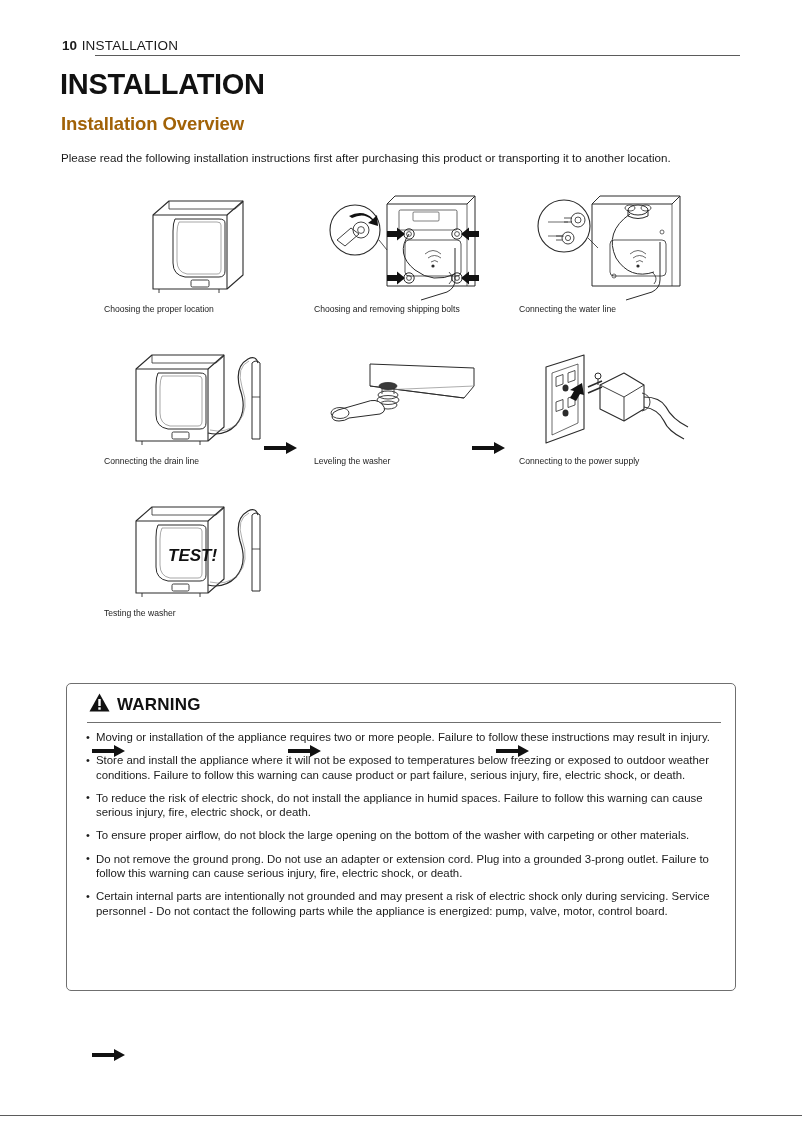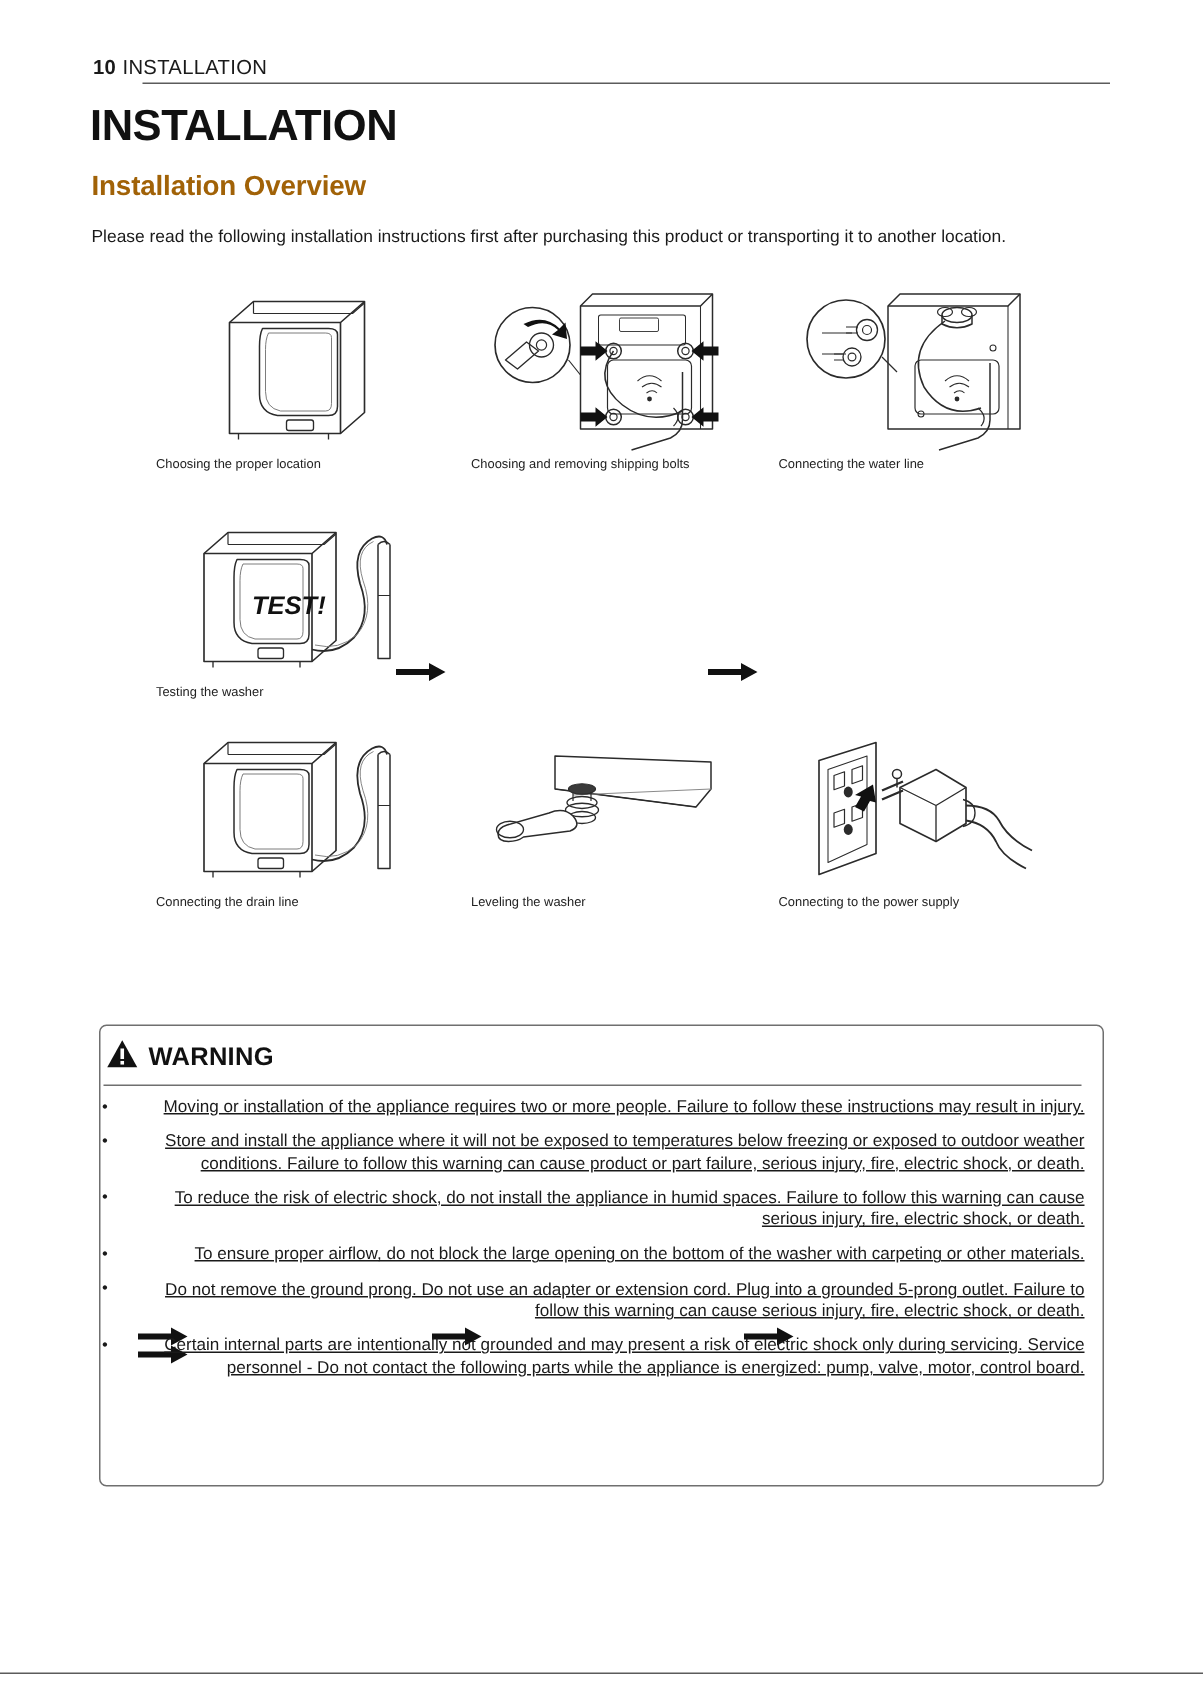--- a/index.html
+++ b/index.html
@@ -122,22 +122,21 @@
   
   .warning-box {
     position: absolute;
     left: 66px;
     top: 683px;
     width: 670px;
     min-height: 308px;
     border: 1px solid #6f6f6f;
     border-radius: 5px;
     box-sizing: border-box;
-    padding: 9px 12px 12px 0;
-    text-align: right;
+    padding: 9px 12px 12px 18px;
   }
   .warning-head {
     display: flex;
     align-items: center;
     gap: 7px;
     padding-left: 4px;
   }
   .warning-head .wtitle {
     font-size: 17px;
     font-weight: bold;
@@ -154,21 +153,20 @@
     padding: 0;
     list-style: none;
   }
   ul.warn-list li {
     position: relative;
     padding-left: 11px;
     margin-bottom: 8.5px;
     font-size: 11.4px;
     line-height: 14.6px;
     color: #1a1a1a;
-    text-decoration: underline;
   }
   ul.warn-list li:last-child { margin-bottom: 15px; }
   ul.warn-list li::before {
     content: "\2022";
     position: absolute;
     left: 1px;
     top: -0.5px;
     font-size: 11px;
     color: #1a1a1a;
   }
@@ -313,20 +311,123 @@
               <ellipse cx="44" cy="32" rx="7" ry="7" stroke-width="0.9"></ellipse>
               <ellipse cx="44" cy="32" rx="3" ry="3" stroke-width="0.8"></ellipse>
               <path d="M30 30 L38 30 M30 34 L38 34" stroke-width="0.8"></path>
               <ellipse cx="34" cy="50" rx="6" ry="6" stroke-width="0.9"></ellipse>
               <ellipse cx="34" cy="50" rx="2.6" ry="2.6" stroke-width="0.8"></ellipse>
               <path d="M22 48 L28 48 M22 52 L28 52" stroke-width="0.8"></path>
             </g>
           </svg>
         </div>
         <div class="caption">Connecting the water line</div>
+      </div>
+    </div>
+
+    <div class="flow-row">
+
+      <div class="arrow" style="left:92px; top:406px;">
+        <svg width="34" height="14" viewBox="0 0 34 14">
+          <path d="M0 5 L22 5 L22 1 L33 7 L22 13 L22 9 L0 9 Z" fill="#111"></path>
+        </svg>
+      </div>
+
+      <div class="flow-cell c1">
+        <div class="art">
+          <svg width="150" height="112" viewBox="0 0 150 112">
+            <g fill="none" stroke="#2b2b2b" stroke-width="1.1" stroke-linejoin="round">
+              <path d="M12 28 L28 14 L100 14 L100 86 L84 100 L12 100 Z" fill="#fff"></path>
+              <path d="M12 28 L84 28 L100 14"></path>
+              <path d="M84 28 L84 100"></path>
+              <path d="M28 14 L28 22 M28 22 L92 22 L100 15" stroke-width="0.8"></path>
+              <path d="M34 32 Q32 36 32 44 L32 74 Q32 86 44 88 L76 88 Q82 88 82 82 L82 36 Q82 32 76 32 Z" fill="#fff" stroke-width="1"></path>
+              <path d="M38 35 Q36 39 36 46 L36 72 Q36 83 46 85 L74 85 Q78 85 78 80 L78 38 Q78 35 74 35 Z" stroke-width="0.6" stroke="#6d6d6d"></path>
+              <rect x="48" y="91" width="17" height="7" rx="1.5" stroke-width="0.9"></rect>
+              <path d="M18 100 L18 104 M76 100 L76 104" stroke-width="0.9"></path>
+
+              <path d="M128 22 L128 98 L136 98 L136 22" stroke-width="1"></path>
+              <path d="M128 22 q4 -4 8 0" stroke-width="1"></path>
+              <path d="M128 56 L136 56" stroke-width="0.8"></path>
+
+              <path d="M84 92 Q100 96 112 84 Q124 70 116 48 Q110 26 124 18 Q132 14 134 22" stroke-width="1.2"></path>
+              <path d="M86 89 Q102 93 114 82 Q126 68 118 46 Q112 26 125 20" stroke-width="0.6" stroke="#777"></path>
+            </g>
+          </svg>
+        </div>
+        <div class="caption">Connecting the drain line</div>
+      </div>
+
+      <div class="arrow" style="left:288px; top:406px;">
+        <svg width="34" height="14" viewBox="0 0 34 14">
+          <path d="M0 5 L22 5 L22 1 L33 7 L22 13 L22 9 L0 9 Z" fill="#111"></path>
+        </svg>
+      </div>
+
+      <div class="flow-cell c2">
+        <div class="art">
+          <svg width="170" height="110" viewBox="0 0 170 110">
+            <g fill="none" stroke="#2b2b2b" stroke-width="1" stroke-linejoin="round">
+
+              <path d="M46 22 L46 44 L140 56 L150 44 L150 26 Z" fill="#fff" stroke-width="1"></path>
+              <path d="M46 44 L140 56" stroke-width="0.8"></path>
+              <path d="M58 48 L150 44" stroke-width="0.7" stroke="#8a8a8a"></path>
+
+              <ellipse cx="64" cy="44" rx="9" ry="3.5" fill="#3a3a3a" stroke="#2b2b2b" stroke-width="0.8"></ellipse>
+              <path d="M58 46 L58 52 M70 46 L70 52" stroke-width="0.8"></path>
+              <ellipse cx="64" cy="53" rx="10" ry="4" stroke-width="0.9"></ellipse>
+              <ellipse cx="64" cy="58" rx="11" ry="4.5" stroke-width="0.9"></ellipse>
+              <ellipse cx="64" cy="63" rx="9" ry="4" stroke-width="0.9"></ellipse>
+
+              <path d="M58 62 q-6 -6 -16 -2 L14 68 q-6 2 -6 6 q0 5 7 5 q6 0 10 -3 L56 72 q8 -3 2 -10 Z" fill="#fff" stroke-width="1"></path>
+              <ellipse cx="16" cy="71" rx="9" ry="5.5" stroke-width="0.9"></ellipse>
+            </g>
+          </svg>
+        </div>
+        <div class="caption">Leveling the washer</div>
+      </div>
+
+      <div class="arrow" style="left:496px; top:406px;">
+        <svg width="34" height="14" viewBox="0 0 34 14">
+          <path d="M0 5 L22 5 L22 1 L33 7 L22 13 L22 9 L0 9 Z" fill="#111"></path>
+        </svg>
+      </div>
+
+      <div class="flow-cell c3">
+        <div class="art">
+          <svg width="165" height="108" viewBox="0 0 165 108">
+            <g fill="none" stroke="#2b2b2b" stroke-width="1" stroke-linejoin="round">
+
+              <path d="M14 24 L52 12 L52 86 L14 100 Z" fill="#fff" stroke-width="1.1"></path>
+              <path d="M20 30 L46 21 L46 80 L20 92 Z" stroke-width="0.7"></path>
+
+              <path d="M24 34 L31 31.5 L31 41 L24 43.5 Z" fill="#fff" stroke-width="0.8"></path>
+              <path d="M36 30 L43 27.5 L43 37 L36 39.5 Z" fill="#fff" stroke-width="0.8"></path>
+              <ellipse cx="33.5" cy="45" rx="3" ry="3.6" fill="#2b2b2b" stroke="none"></ellipse>
+
+              <path d="M24 59 L31 56.5 L31 66 L24 68.5 Z" fill="#fff" stroke-width="0.8"></path>
+              <path d="M36 55 L43 52.5 L43 62 L36 64.5 Z" fill="#fff" stroke-width="0.8"></path>
+              <ellipse cx="33.5" cy="70" rx="3" ry="3.6" fill="#2b2b2b" stroke="none"></ellipse>
+
+              <path d="M68 42 L92 30 L112 42 L112 66 L92 78 L68 66 Z" fill="#fff" stroke-width="1.1"></path>
+              <path d="M68 42 L92 54 L112 42 M92 54 L92 78" stroke-width="0.9"></path>
+
+              <path d="M56 44 L70 38 M56 50 L70 44" stroke-width="1.6"></path>
+              <circle cx="66" cy="33" r="3" stroke-width="1"></circle>
+              <path d="M66 36 L66 42" stroke-width="1"></path>
+
+              <path d="M112 54 Q128 54 134 64 Q140 76 156 84" stroke-width="1.2"></path>
+              <path d="M112 64 Q126 66 132 78 Q136 88 152 96" stroke-width="1.2"></path>
+              <path d="M110 50 q8 2 8 9 q0 7 -8 9" stroke-width="0.9"></path>
+            </g>
+
+            <path d="M50 40 l-12 7 l4 1 l-4 7 l6 3 l4 -7 l4 1 Z" fill="#111"></path>
+          </svg>
+        </div>
+        <div class="caption">Connecting to the power supply</div>
       </div>
     </div>
 
     <div class="flow-row" style="height:140px;">
 
       <div class="arrow" style="left:92px; top:558px;">
         <svg width="34" height="14" viewBox="0 0 34 14">
           <path d="M0 5 L22 5 L22 1 L33 7 L22 13 L22 9 L0 9 Z" fill="#111"></path>
         </svg>
       </div>
@@ -348,141 +449,38 @@
               <path d="M128 56 L136 56" stroke-width="0.8"></path>
               <path d="M84 92 Q100 96 112 84 Q124 70 116 48 Q110 26 124 18 Q132 14 134 22" stroke-width="1.2"></path>
               <path d="M86 89 Q102 93 114 82 Q126 68 118 46 Q112 26 125 20" stroke-width="0.6" stroke="#777"></path>
             </g>
             <text class="test-label" x="44" y="68" fill="#111">TEST!</text>
           </svg>
         </div>
         <div class="caption">Testing the washer</div>
       </div>
     </div>
-
-    <div class="flow-row">
-
-      <div class="arrow" style="left:92px; top:406px;">
-        <svg width="34" height="14" viewBox="0 0 34 14">
-          <path d="M0 5 L22 5 L22 1 L33 7 L22 13 L22 9 L0 9 Z" fill="#111"></path>
-        </svg>
-      </div>
-
-      <div class="flow-cell c1">
-        <div class="art">
-          <svg width="150" height="112" viewBox="0 0 150 112">
-            <g fill="none" stroke="#2b2b2b" stroke-width="1.1" stroke-linejoin="round">
-              <path d="M12 28 L28 14 L100 14 L100 86 L84 100 L12 100 Z" fill="#fff"></path>
-              <path d="M12 28 L84 28 L100 14"></path>
-              <path d="M84 28 L84 100"></path>
-              <path d="M28 14 L28 22 M28 22 L92 22 L100 15" stroke-width="0.8"></path>
-              <path d="M34 32 Q32 36 32 44 L32 74 Q32 86 44 88 L76 88 Q82 88 82 82 L82 36 Q82 32 76 32 Z" fill="#fff" stroke-width="1"></path>
-              <path d="M38 35 Q36 39 36 46 L36 72 Q36 83 46 85 L74 85 Q78 85 78 80 L78 38 Q78 35 74 35 Z" stroke-width="0.6" stroke="#6d6d6d"></path>
-              <rect x="48" y="91" width="17" height="7" rx="1.5" stroke-width="0.9"></rect>
-              <path d="M18 100 L18 104 M76 100 L76 104" stroke-width="0.9"></path>
-
-              <path d="M128 22 L128 98 L136 98 L136 22" stroke-width="1"></path>
-              <path d="M128 22 q4 -4 8 0" stroke-width="1"></path>
-              <path d="M128 56 L136 56" stroke-width="0.8"></path>
-
-              <path d="M84 92 Q100 96 112 84 Q124 70 116 48 Q110 26 124 18 Q132 14 134 22" stroke-width="1.2"></path>
-              <path d="M86 89 Q102 93 114 82 Q126 68 118 46 Q112 26 125 20" stroke-width="0.6" stroke="#777"></path>
-            </g>
-          </svg>
-        </div>
-        <div class="caption">Connecting the drain line</div>
-      </div>
-
-      <div class="arrow" style="left:288px; top:406px;">
-        <svg width="34" height="14" viewBox="0 0 34 14">
-          <path d="M0 5 L22 5 L22 1 L33 7 L22 13 L22 9 L0 9 Z" fill="#111"></path>
-        </svg>
-      </div>
-
-      <div class="flow-cell c2">
-        <div class="art">
-          <svg width="170" height="110" viewBox="0 0 170 110">
-            <g fill="none" stroke="#2b2b2b" stroke-width="1" stroke-linejoin="round">
-
-              <path d="M46 22 L46 44 L140 56 L150 44 L150 26 Z" fill="#fff" stroke-width="1"></path>
-              <path d="M46 44 L140 56" stroke-width="0.8"></path>
-              <path d="M58 48 L150 44" stroke-width="0.7" stroke="#8a8a8a"></path>
-
-              <ellipse cx="64" cy="44" rx="9" ry="3.5" fill="#3a3a3a" stroke="#2b2b2b" stroke-width="0.8"></ellipse>
-              <path d="M58 46 L58 52 M70 46 L70 52" stroke-width="0.8"></path>
-              <ellipse cx="64" cy="53" rx="10" ry="4" stroke-width="0.9"></ellipse>
-              <ellipse cx="64" cy="58" rx="11" ry="4.5" stroke-width="0.9"></ellipse>
-              <ellipse cx="64" cy="63" rx="9" ry="4" stroke-width="0.9"></ellipse>
-
-              <path d="M58 62 q-6 -6 -16 -2 L14 68 q-6 2 -6 6 q0 5 7 5 q6 0 10 -3 L56 72 q8 -3 2 -10 Z" fill="#fff" stroke-width="1"></path>
-              <ellipse cx="16" cy="71" rx="9" ry="5.5" stroke-width="0.9"></ellipse>
-            </g>
-          </svg>
-        </div>
-        <div class="caption">Leveling the washer</div>
-      </div>
-
-      <div class="arrow" style="left:496px; top:406px;">
-        <svg width="34" height="14" viewBox="0 0 34 14">
-          <path d="M0 5 L22 5 L22 1 L33 7 L22 13 L22 9 L0 9 Z" fill="#111"></path>
-        </svg>
-      </div>
-
-      <div class="flow-cell c3">
-        <div class="art">
-          <svg width="165" height="108" viewBox="0 0 165 108">
-            <g fill="none" stroke="#2b2b2b" stroke-width="1" stroke-linejoin="round">
-
-              <path d="M14 24 L52 12 L52 86 L14 100 Z" fill="#fff" stroke-width="1.1"></path>
-              <path d="M20 30 L46 21 L46 80 L20 92 Z" stroke-width="0.7"></path>
-
-              <path d="M24 34 L31 31.5 L31 41 L24 43.5 Z" fill="#fff" stroke-width="0.8"></path>
-              <path d="M36 30 L43 27.5 L43 37 L36 39.5 Z" fill="#fff" stroke-width="0.8"></path>
-              <ellipse cx="33.5" cy="45" rx="3" ry="3.6" fill="#2b2b2b" stroke="none"></ellipse>
-
-              <path d="M24 59 L31 56.5 L31 66 L24 68.5 Z" fill="#fff" stroke-width="0.8"></path>
-              <path d="M36 55 L43 52.5 L43 62 L36 64.5 Z" fill="#fff" stroke-width="0.8"></path>
-              <ellipse cx="33.5" cy="70" rx="3" ry="3.6" fill="#2b2b2b" stroke="none"></ellipse>
-
-              <path d="M68 42 L92 30 L112 42 L112 66 L92 78 L68 66 Z" fill="#fff" stroke-width="1.1"></path>
-              <path d="M68 42 L92 54 L112 42 M92 54 L92 78" stroke-width="0.9"></path>
-
-              <path d="M56 44 L70 38 M56 50 L70 44" stroke-width="1.6"></path>
-              <circle cx="66" cy="33" r="3" stroke-width="1"></circle>
-              <path d="M66 36 L66 42" stroke-width="1"></path>
-
-              <path d="M112 54 Q128 54 134 64 Q140 76 156 84" stroke-width="1.2"></path>
-              <path d="M112 64 Q126 66 132 78 Q136 88 152 96" stroke-width="1.2"></path>
-              <path d="M110 50 q8 2 8 9 q0 7 -8 9" stroke-width="0.9"></path>
-            </g>
-
-            <path d="M50 40 l-12 7 l4 1 l-4 7 l6 3 l4 -7 l4 1 Z" fill="#111"></path>
-          </svg>
-        </div>
-        <div class="caption">Connecting to the power supply</div>
-      </div>
-    </div>
   </div>
 
   <div class="warning-box">
     <div class="warning-head">
       <span>
         <svg width="21" height="19" viewBox="0 0 21 19">
           <path d="M10.5 0.5 L20.5 18.5 L0.5 18.5 Z" fill="#111"></path>
           <rect x="9.3" y="6" width="2.4" height="7" fill="#fff"></rect>
           <rect x="9.3" y="14.3" width="2.4" height="2.4" fill="#fff"></rect>
         </svg>
       </span>
       <span class="wtitle">WARNING</span>
     </div>
     <div class="warn-divider"></div>
     <ul class="warn-list">
       <li>Moving or installation of the appliance requires two or more people. Failure to follow these instructions may result in injury.</li>
       <li>Store and install the appliance where it will not be exposed to temperatures below freezing or exposed to outdoor weather conditions. Failure to follow this warning can cause product or part failure, serious injury, fire, electric shock, or death.</li>
       <li>To reduce the risk of electric shock, do not install the appliance in humid spaces. Failure to follow this warning can cause serious injury, fire, electric shock, or death.</li>
       <li>To ensure proper airflow, do not block the large opening on the bottom of the washer with carpeting or other materials.</li>
-      <li>Do not remove the ground prong. Do not use an adapter or extension cord. Plug into a grounded 5-prong outlet. Failure to follow this warning can cause serious injury, fire, electric shock, or death.</li>
+      <li>Do not remove the ground prong. Do not use an adapter or extension cord. Plug into a grounded 3-prong outlet. Failure to follow this warning can cause serious injury, fire, electric shock, or death.</li>
       <li>Certain internal parts are intentionally not grounded and may present a risk of electric shock only during servicing. Service personnel - Do not contact the following parts while the appliance is energized: pump, valve, motor, control board.</li>
     </ul>
   </div>
 
   <div class="footer-rule"></div>
 </div>
 
 </body></html>

